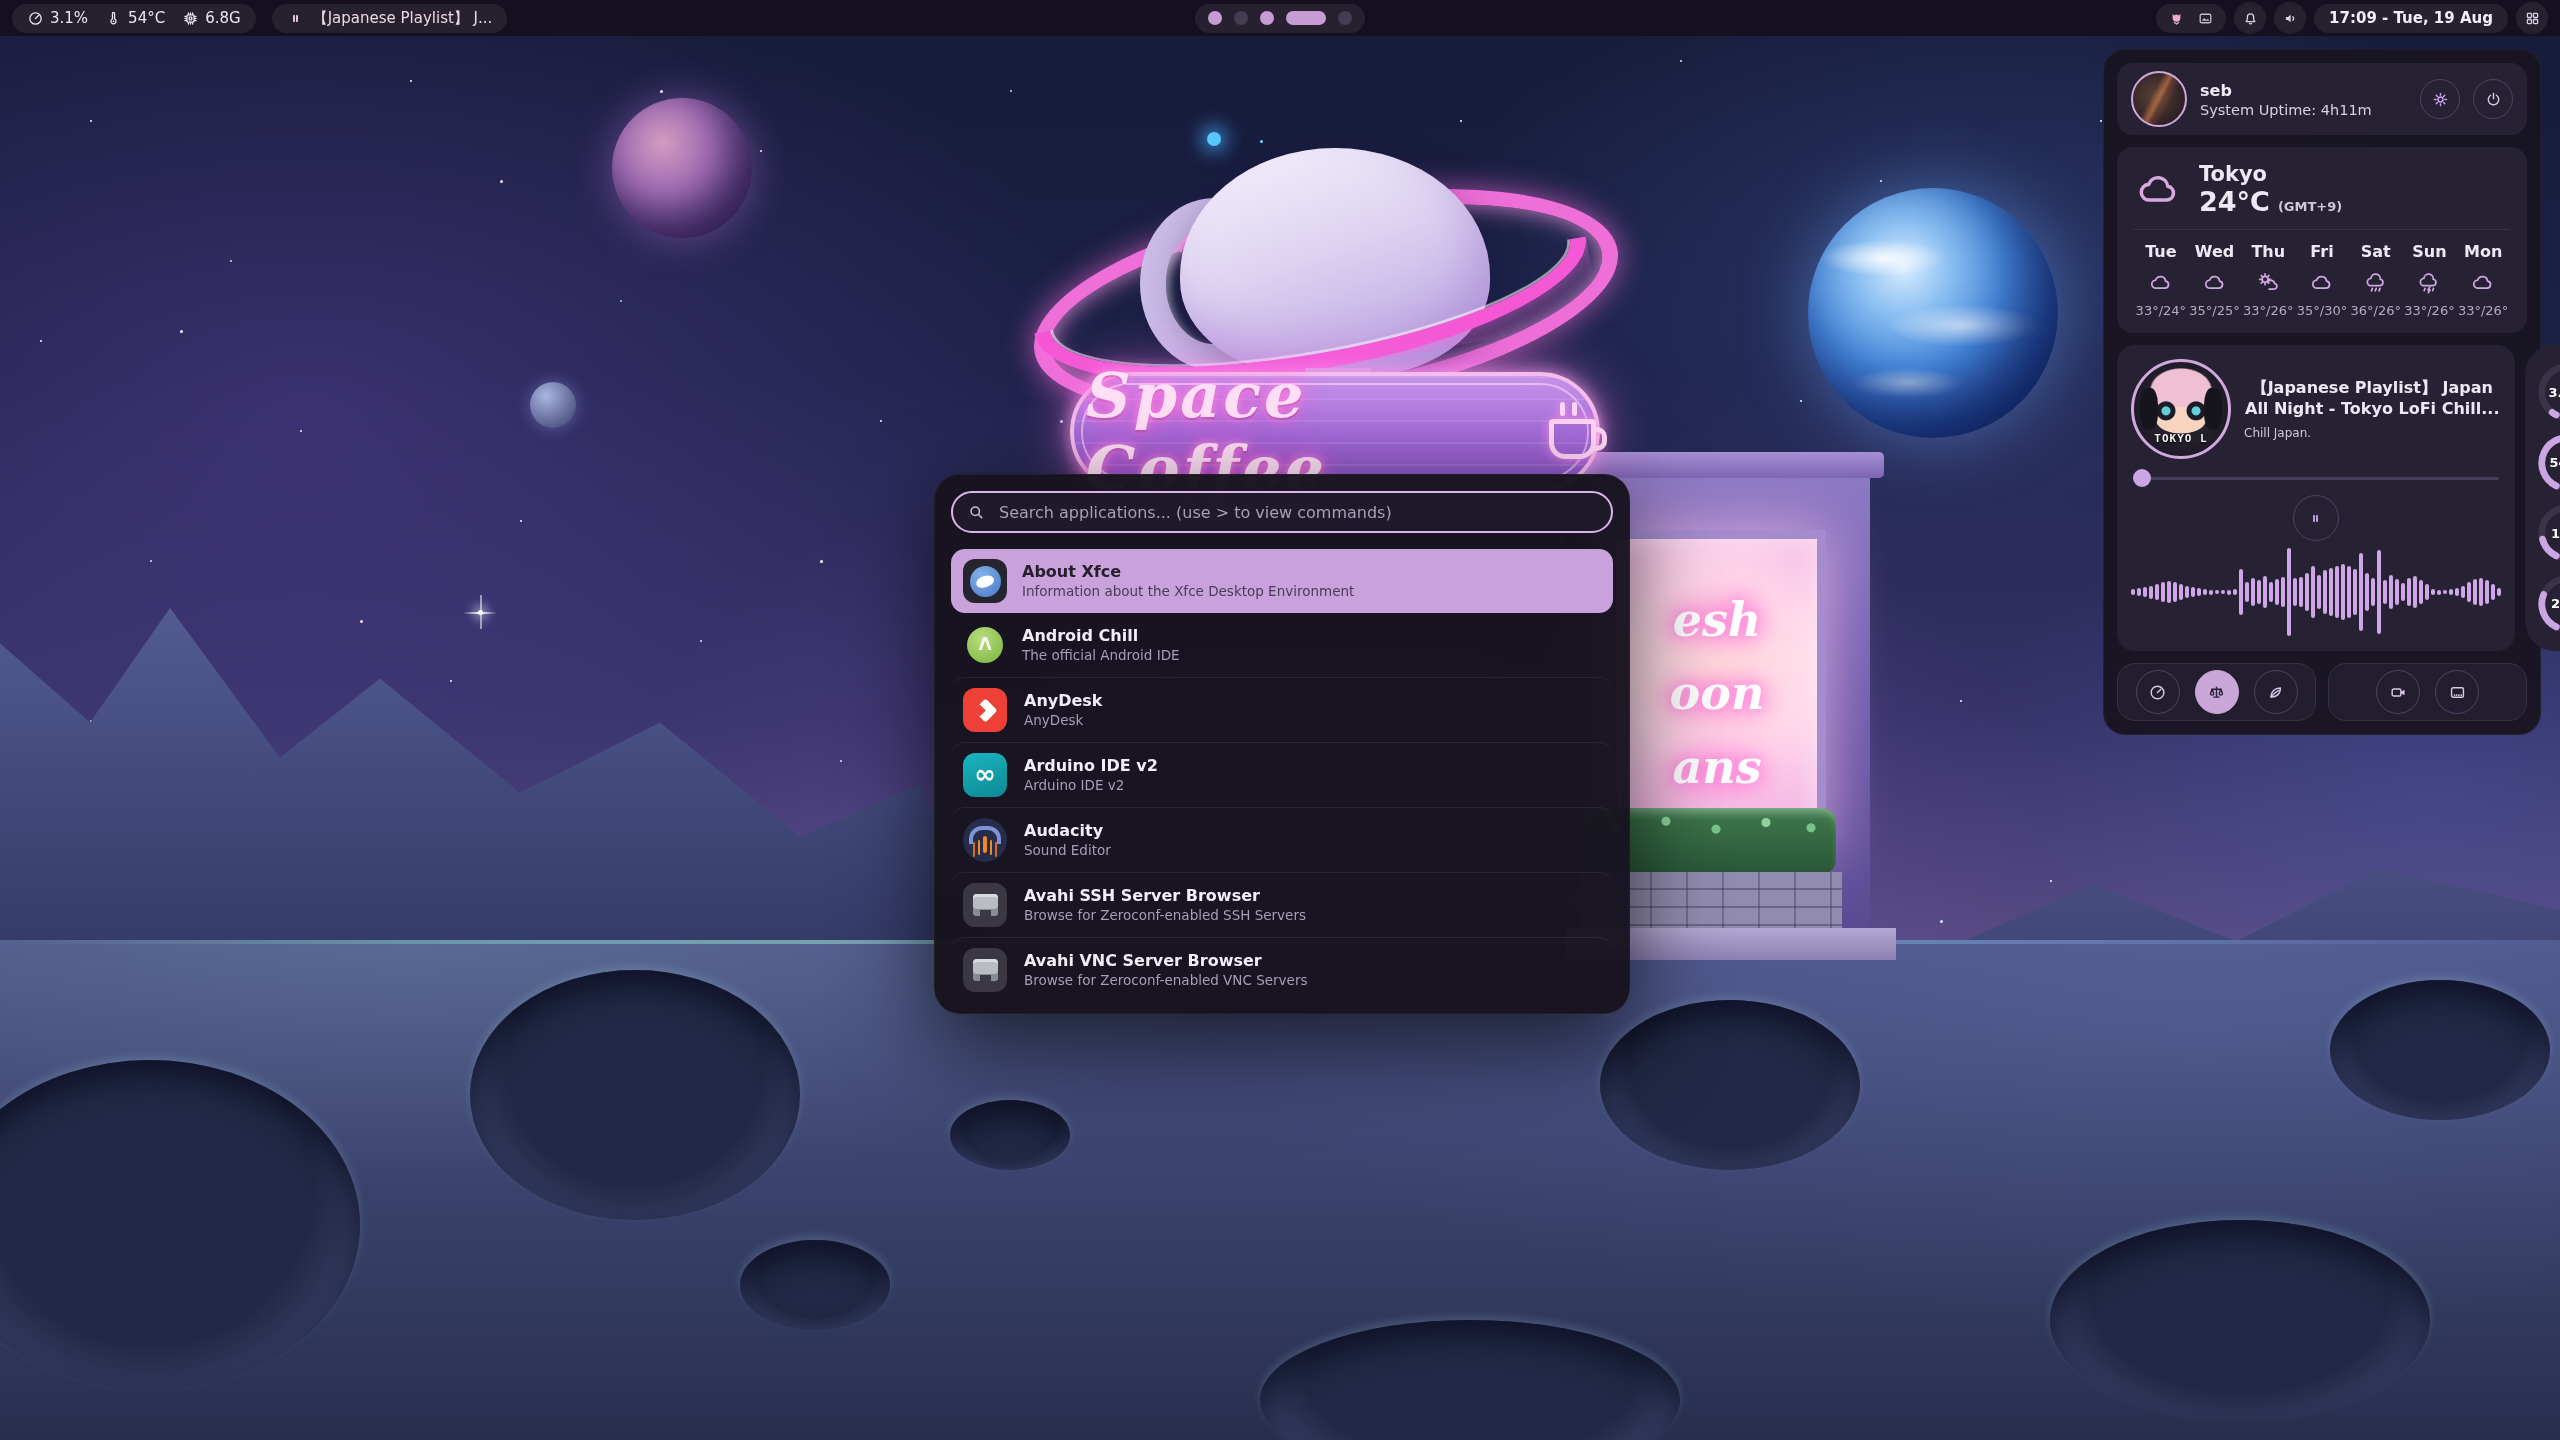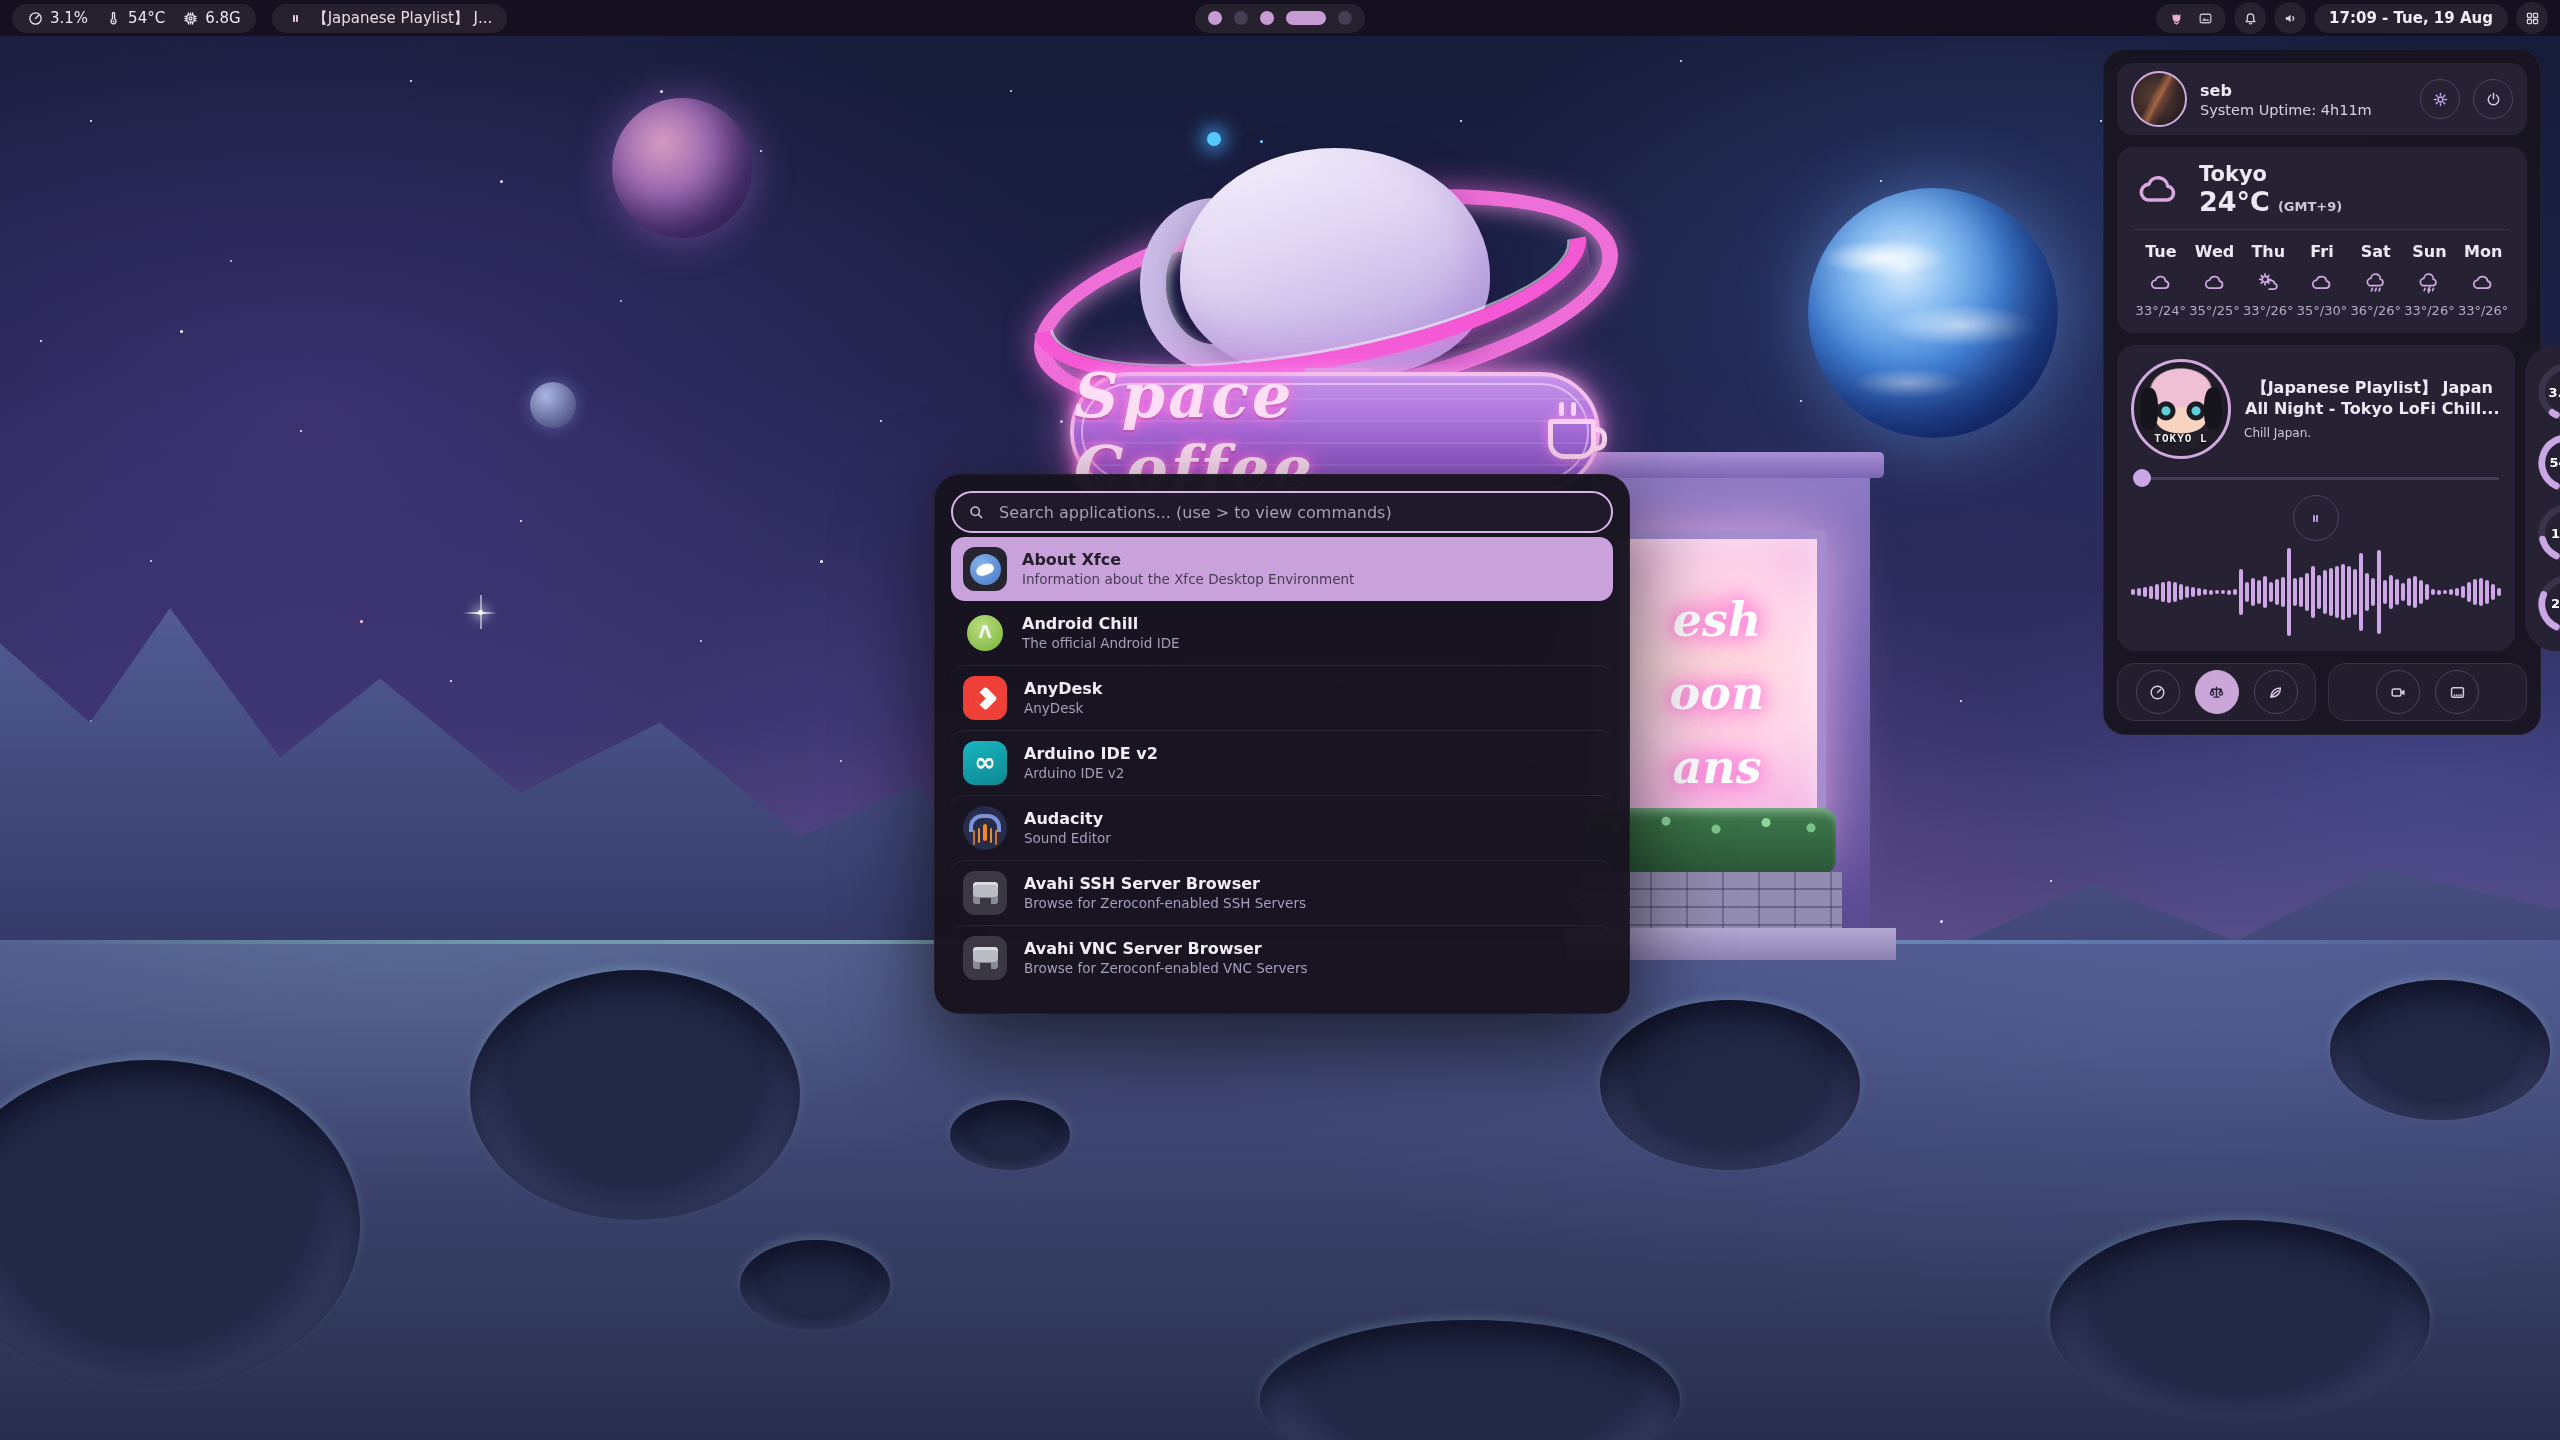--- a/index.html
+++ b/index.html
@@ -66,21 +66,21 @@
   .cup-stand{position:absolute;left:285px;top:258px;width:66px;height:56px;background:linear-gradient(180deg,#cfa9e2,#9f72c4);}
 
   .neon-sign{position:absolute;left:1070px;top:372px;width:522px;height:112px;border-radius:62px;
     background:
       repeating-linear-gradient(180deg, rgba(255,255,255,.10) 0 2px, transparent 2px 22px),
       linear-gradient(180deg,#c693ea 0%,#a269d8 55%,#8a53c6 100%);
     border:4px solid #f5bdec;box-shadow:0 0 55px rgba(240,120,235,.6),0 0 18px rgba(255,170,245,.8);
     display:flex;align-items:center;justify-content:center;gap:14px;z-index:2;}
   .neon-sign::before{content:"";position:absolute;inset:7px;border-radius:52px;border:2px solid rgba(255,225,250,.55);}
   .sign-text{font-family:"DejaVu Serif",serif;font-style:italic;font-weight:bold;font-size:62px;
-    color:#ffdff6;letter-spacing:3px;text-shadow:0 0 10px #ff8ae4,0 0 26px #ff4fd4,0 2px 2px rgba(120,0,90,.5);}
+    color:#ffdff6;letter-spacing:3px;text-shadow:0 0 10px #ff8ae4,0 0 26px #ff4fd4,0 2px 2px rgba(120,0,90,.5);margin-left:12px;}
   .sign-cup{position:relative;width:40px;height:30px;border:5px solid #ffd4f4;border-radius:4px 4px 16px 16px;margin-top:14px;
     box-shadow:0 0 12px rgba(255,140,235,.9);}
   .sign-cup::before{content:"";position:absolute;right:-16px;top:3px;width:10px;height:14px;border:5px solid #ffd4f4;border-left:none;border-radius:0 10px 10px 0;}
   .sign-cup::after{content:"";position:absolute;left:6px;top:-22px;width:5px;height:14px;border-radius:4px;background:#ffd4f4;
     box-shadow:12px 0 0 #ffd4f4,0 0 10px rgba(255,150,240,.9);}
   .sign-post{position:absolute;left:1300px;top:482px;width:62px;height:34px;background:linear-gradient(180deg,#8f68bc,#6c4da0);z-index:1;}
 
   .shop{position:absolute;left:1592px;top:472px;width:278px;height:488px;z-index:1;
     background:linear-gradient(180deg,#8d7ac4 0%,#6f5fae 45%,#56488e 100%);}
   .shop::before{content:"";position:absolute;left:-14px;top:-20px;width:306px;height:26px;border-radius:5px;
@@ -147,21 +147,21 @@
 
   
   .launcher{position:absolute;left:934px;top:474px;width:696px;height:540px;border-radius:26px;
     background:rgba(23,19,30,.97);box-shadow:0 30px 90px rgba(0,0,0,.65);z-index:10;
     padding:16px 16px 10px;box-sizing:border-box;border:1px solid rgba(255,255,255,.04);}
   .searchbox{position:relative;height:42px;}
   .searchbox input{width:100%;height:42px;border-radius:21px;border:2px solid #dab6e8;background:rgba(32,27,42,.9);
     color:#e9e2f2;font-size:16px;font-family:"DejaVu Sans",sans-serif;padding:0 18px 0 46px;box-sizing:border-box;outline:none;}
   .searchbox input::placeholder{color:#a89fb8;}
   .search-ic{position:absolute;left:16px;top:12px;width:18px;height:18px;color:#c6bed4;stroke-width:2;}
-  .app-list{margin-top:4px;}
+  .app-list{margin-top:16px;}
   .app-item{display:flex;align-items:center;gap:15px;height:64px;padding:0 12px;border-radius:14px;cursor:pointer;}
   .app-item.sep{border-top:1px solid rgba(255,255,255,.07);gap:17px;}
   .app-item.selected{background:#c9a2dc;}
   .app-title{font-size:16px;font-weight:bold;color:#f2edf7;line-height:1.35;}
   .app-desc{font-size:13.5px;color:#a79еб8;color:#a79eb8;line-height:1.3;}
   .app-item.selected .app-title{color:#26202e;}
   .app-item.selected .app-desc{color:#473c55;}
 
   .appicon{width:44px;height:44px;border-radius:12px;position:relative;flex:none;
     display:flex;align-items:center;justify-content:center;overflow:hidden;}

